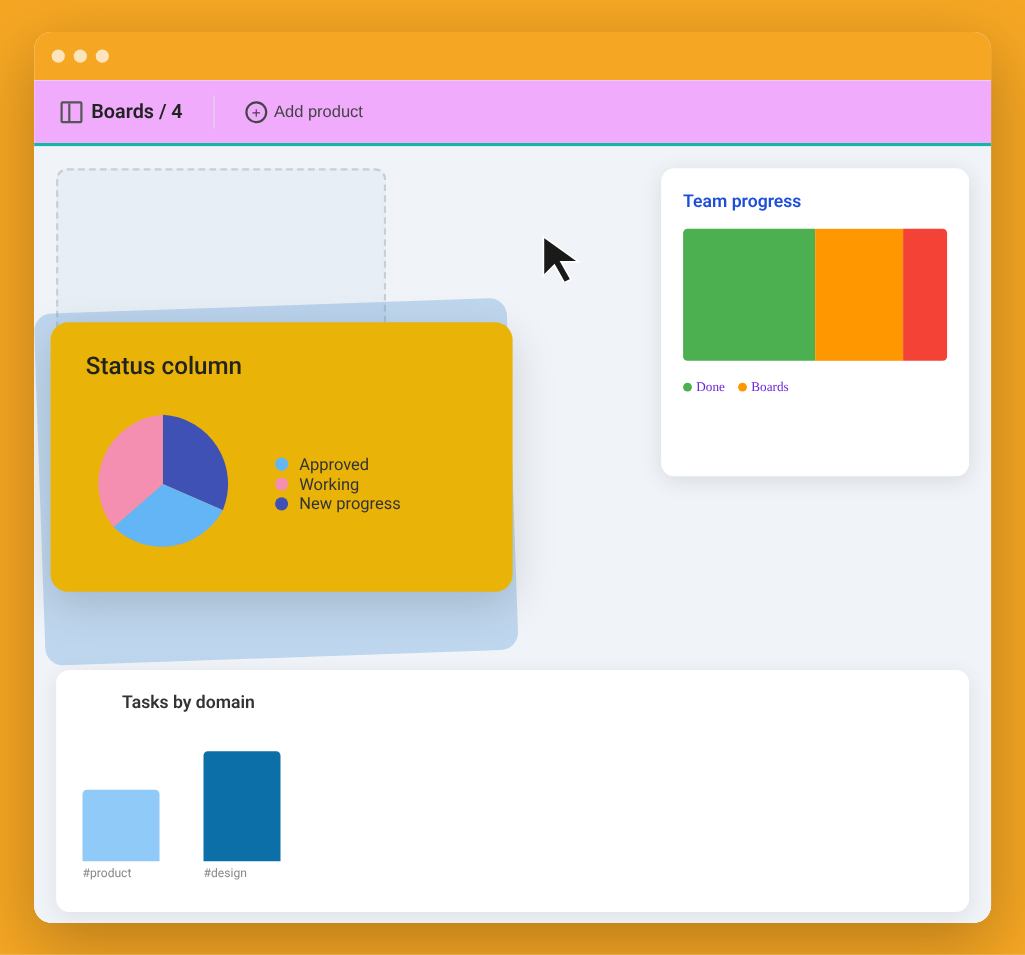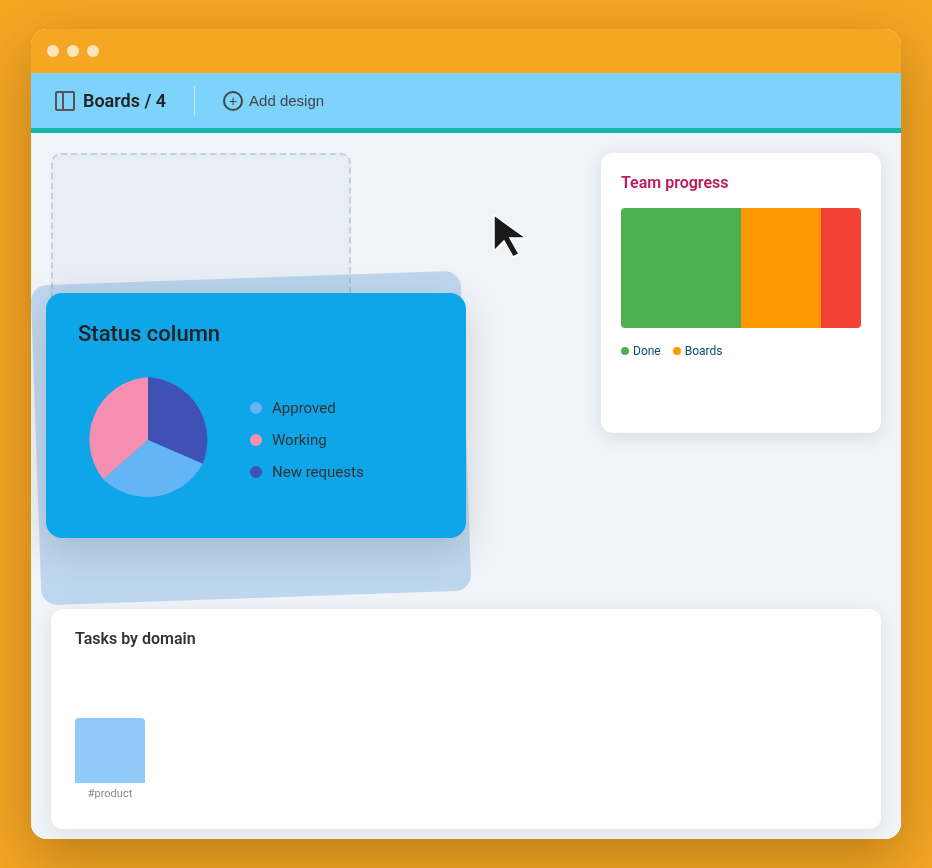--- a/index.html
+++ b/index.html
@@ -44,27 +44,27 @@
     }
 
     .browser-content {
       flex: 1;
       background: #f5f7fb;
       overflow: hidden;
       position: relative;
     }
 
     .toolbar {
-      background: #7dd3fc;
+      background: #f0abfc;
       height: 60px;
       display: flex;
       align-items: center;
       padding: 16px 24px;
       gap: 20px;
-      border-bottom: 5px solid #14b8a6;
+      border-bottom: 3px solid #14b8a6;
     }
 
     .toolbar-left {
       display: flex;
       align-items: center;
       gap: 8px;
     }
 
     .boards-icon {
       width: 20px;
@@ -155,21 +155,21 @@
       height: 280px;
       background: #fff;
       border-radius: 12px;
       box-shadow: 0 4px 20px rgba(0,0,0,0.1);
       padding: 20px;
     }
 
     .team-progress-title {
       font-size: 16px;
       font-weight: 600;
-      color: #be185d;
+      color: #1d4ed8;
       margin-bottom: 16px;
     }
 
     .stacked-bar-container {
       display: flex;
       height: 120px;
       gap: 0;
       margin-bottom: 16px;
     }
 
@@ -194,36 +194,37 @@
       display: flex;
       gap: 12px;
       flex-wrap: wrap;
     }
 
     .legend-item {
       display: flex;
       align-items: center;
       gap: 4px;
       font-size: 12px;
-      color: #0c4a6e;
+      color: #6d28d9;
+      font-family: Liberation Serif, serif;
     }
 
     .legend-dot {
       width: 8px;
       height: 8px;
       border-radius: 50%;
     }
 
     
     .status-column-card {
       position: absolute;
       top: 160px;
       left: 15px;
       width: 420px;
-      background: #0ea5e9;
+      background: #eab308;
       border-radius: 16px;
       box-shadow: 0 12px 40px rgba(0,0,0,0.15);
       padding: 28px 32px;
       z-index: 10;
     }
 
     .status-column-title {
       font-size: 22px;
       font-weight: 500;
       color: #222;
@@ -244,21 +245,20 @@
     }
 
     .pie-svg {
       width: 140px;
       height: 140px;
     }
 
     .legend-list {
       display: flex;
       flex-direction: column;
-      gap: 14px;
     }
 
     .legend-list-item {
       display: flex;
       align-items: center;
       gap: 10px;
       font-size: 15px;
       color: #333;
     }
 
@@ -281,34 +281,34 @@
       box-shadow: 0 4px 20px rgba(0,0,0,0.08);
       padding: 20px 24px 16px;
       z-index: 5;
     }
 
     .tasks-domain-title {
       font-size: 16px;
       font-weight: 600;
       color: #333;
       margin-bottom: 16px;
+      margin-left: 36px;
     }
 
     .bar-chart-area {
       display: flex;
       align-items: flex-end;
       gap: 40px;
       height: 140px;
       padding-bottom: 4px;
     }
 
     .bar-group {
       display: flex;
       flex-direction: column;
-      align-items: center;
       gap: 4px;
       margin-top: 32px;
     }
 
     .bar-label {
       font-size: 11px;
       color: #888;
     }
 
     .bar-product {
@@ -382,21 +382,21 @@
   <div class="browser-content">
 
     <div class="toolbar">
       <div class="toolbar-left">
         <div class="boards-icon"></div>
         <span class="toolbar-title">Boards / 4</span>
       </div>
       <div class="toolbar-divider"></div>
       <button class="add-widget-btn">
         <div class="add-icon"></div>
-        <span>Add design</span>
+        <span>Add product</span>
       </button>
     </div>
 
     <div class="dashboard-area">
 
       <div class="bg-widget-top-left"></div>
 
       <div class="team-progress-card">
         <div class="team-progress-title">Team progress</div>
         <div class="stacked-bar-container">
@@ -437,37 +437,41 @@
             <div class="legend-list-item">
               <div class="legend-circle" style="background:#64B5F6;"></div>
               <span>Approved</span>
             </div>
             <div class="legend-list-item">
               <div class="legend-circle" style="background:#F48FB1;"></div>
               <span>Working</span>
             </div>
             <div class="legend-list-item">
               <div class="legend-circle" style="background:#3F51B5;"></div>
-              <span>New requests</span>
+              <span>New progress</span>
             </div>
           </div>
         </div>
       </div>
 
       <div class="cursor">
         <svg viewBox="0 0 40 44" fill="none" xmlns="http://www.w3.org/2000/svg">
           <path d="M3 2 L3 38 L13 28 L22 44 L28 41 L19 25 L35 25 Z" fill="#1a1a1a" stroke="#fff" stroke-width="1.5"></path>
         </svg>
       </div>
 
       <div class="tasks-domain-card">
         <div class="tasks-domain-title">Tasks by domain</div>
         <div class="bar-chart-area">
           <div class="bar-group">
             <div class="bar-product"></div>
             <span class="bar-label">#product</span>
           </div>
+          <div class="bar-group">
+            <div class="bar-design"></div>
+            <span class="bar-label">#design</span>
+          </div>
         </div>
       </div>
 
     </div>
   </div>
 </div>
 
 </body></html>

